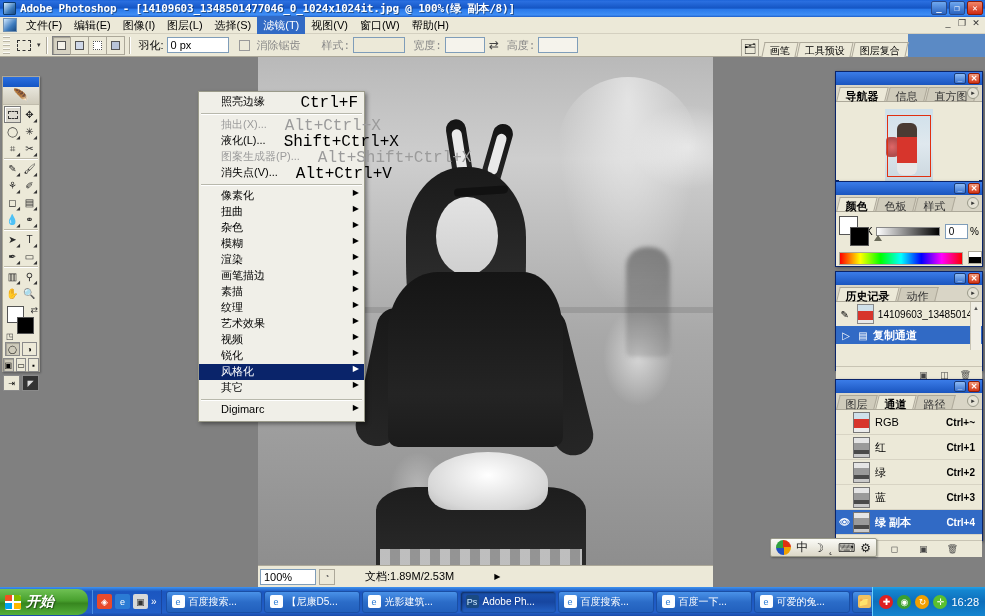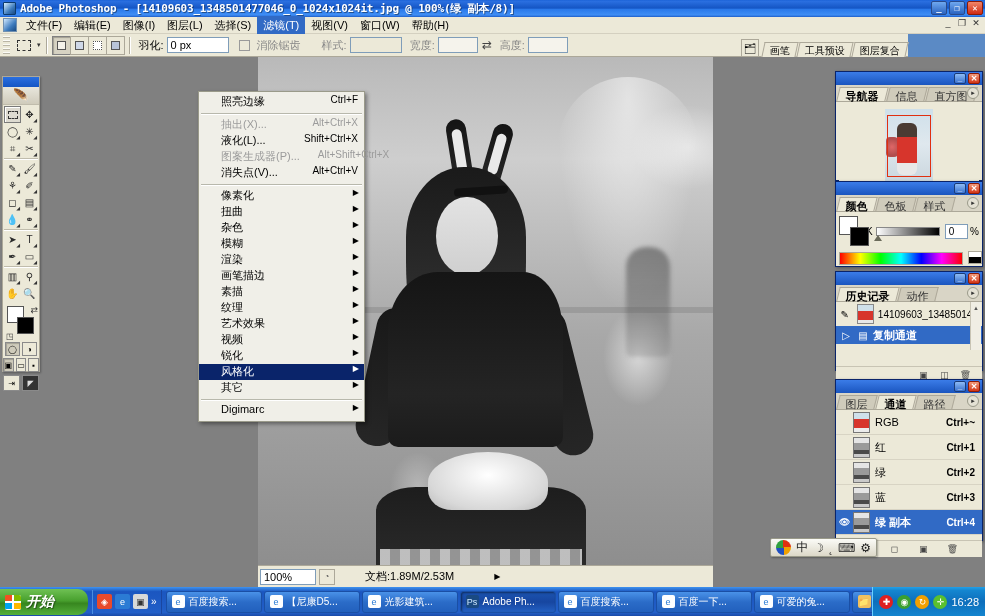--- a/index.html
+++ b/index.html
@@ -73,21 +73,21 @@
   .tiny-arrow { font-size: 7px; color: #333; margin-left: 2px; }
   .sep-v { width: 1px; height: 17px; background: #aca899; margin: 0 5px; box-shadow: 1px 0 0 #fff; }
   .btngroup { display: flex; }
   .opt-btn {
     width: 19px; height: 19px; border: 1px solid #aca899; background: #ece9d8;
     display: flex; align-items: center; justify-content: center; margin-right: -1px;
   }
   .opt-btn.sel { background: #d6d2c2; border: 1px solid #808080; box-shadow: inset 1px 1px 1px rgba(0,0,0,.25); }
   .sq { width: 9px; height: 9px; border: 1px solid #555; background: #f4f2ea; }
   .lbl { font-size: 11px; color: #000; margin: 0 3px 0 4px; white-space: nowrap; }
-  .lbl.dim { color: #888; }
+  .lbl.dim { color: #888; font-family: Liberation Mono, monospace; }
   .txtfield {
     height: 16px; border: 1px solid #7f9db9; background: #fff;
     font-size: 11px; padding: 1px 3px; color: #000; display:flex; align-items:center;
   }
   .chkbox { width: 11px; height: 11px; border: 1px solid #9a9a9a; background: #ece9d8; margin-right:3px; }
   .swap-icon { font-size: 12px; color: #444; margin: 0 4px; }
   .palette-well {
     position: absolute; right: 0; top: 0; height: 23px; display: flex; align-items: flex-end;
   }
   .pw-icon { width:18px; height:18px; border:1px solid #aca899; background:#ece9d8; margin: 2px 4px 0 2px;
@@ -236,21 +236,21 @@
     background: #f0efe8; border: 1px solid #9a9a8a;
     box-shadow: 2px 2px 4px rgba(0,0,0,.4);
     padding: 2px 0; z-index: 50;
   }
   .mrow {
     display: flex; align-items: flex-start; height: 16px; padding: 0 6px 0 22px;
     font-size: 11px; color: #000; position: relative; white-space: nowrap;
   }
   .mrow.disabled { color: #9b9b9b; }
   .mrow.hl { background: #0a246a; color: #fff; }
-  .mrow .sc { margin-left: auto; padding-left: 18px; font-size: 10px; }
+  .mrow .sc { margin-left: auto; padding-left: 18px; font-size: 16px; font-family: Liberation Mono, monospace; }
   .mrow.disabled .sc { color:#9b9b9b; }
   .mrow .arw { position:absolute; right: 5px; font-size: 8px; }
   .msep { height: 1px; background: #b8b8ac; margin: 3px 2px 3px 2px; box-shadow: 0 1px 0 #fff; }
 
   
   .submenu {
     position: absolute; left: 365px; top: 253px; width: 62px;
     background: #f0efe8; border: 1px solid #9a9a8a;
     box-shadow: 2px 2px 4px rgba(0,0,0,.4);
     padding: 2px 0; z-index: 60;

